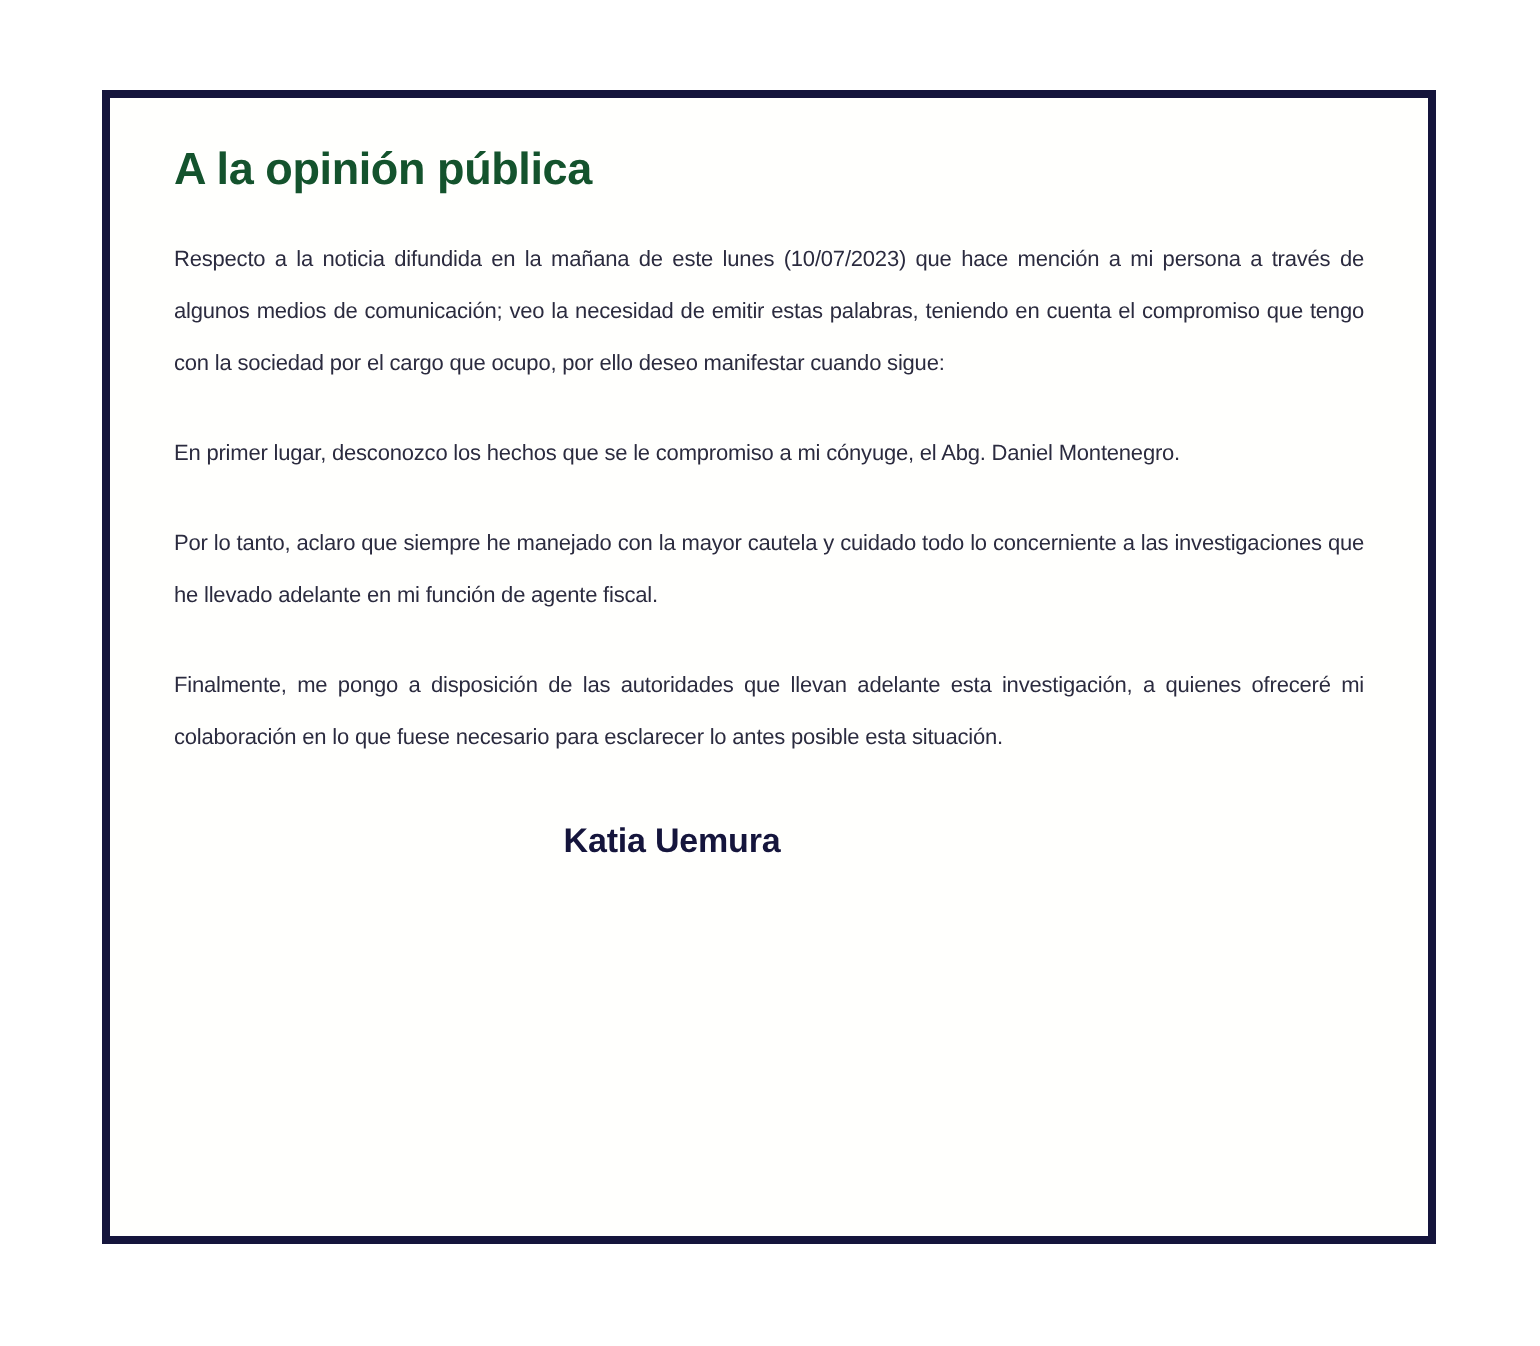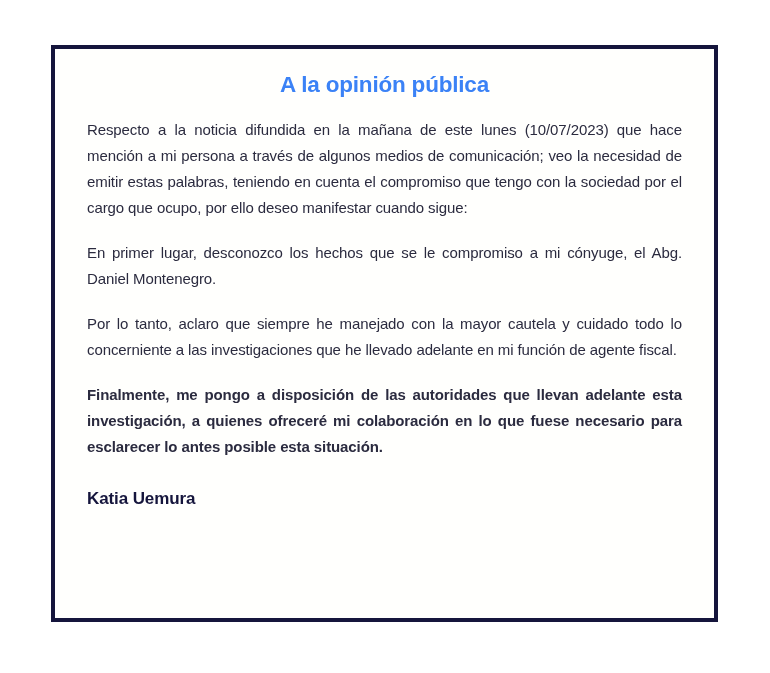--- a/index.html
+++ b/index.html
@@ -27,50 +27,48 @@
     width: 667px;
     height: 577px;
     box-sizing: border-box;
     border: 4px solid #15153c;
     background: #fffffd;
     padding: 19px 32px 0 32px;
   }
   .statement-title {
     margin: 0;
     padding: 0;
-    text-align: center;
     font-family: "Liberation Sans Narrow", "Liberation Sans", sans-serif;
     font-size: 22.5px;
     font-weight: bold;
     letter-spacing: -0.2px;
-    color: #3b82f6;
+    color: #14532d;
     line-height: 28px;
     padding-top: 3px;
   }
   .statement-body {
     margin-top: 18px;
   }
   .statement-paragraph {
     margin: 0 0 19px 0;
     padding: 0;
     text-align: justify;
     text-justify: inter-word;
     font-family: "Liberation Sans", sans-serif;
-    font-size: 15px;
+    font-size: 11px;
     line-height: 26px;
     color: #2b2b3f;
     letter-spacing: -0.1px;
   }
   .statement-paragraph:last-child {
     margin-bottom: 14px;
-    font-weight: bold;
   }
   .signature-row {
     margin-top: 28px;
-    text-align: left;
+    text-align: center;
     padding-right: 97px;
   }
   .signature-name {
     display: inline-block;
     font-family: "Liberation Sans", sans-serif;
     font-size: 17px;
     font-weight: bold;
     color: #15153c;
     letter-spacing: -0.1px;
     line-height: 22px;

